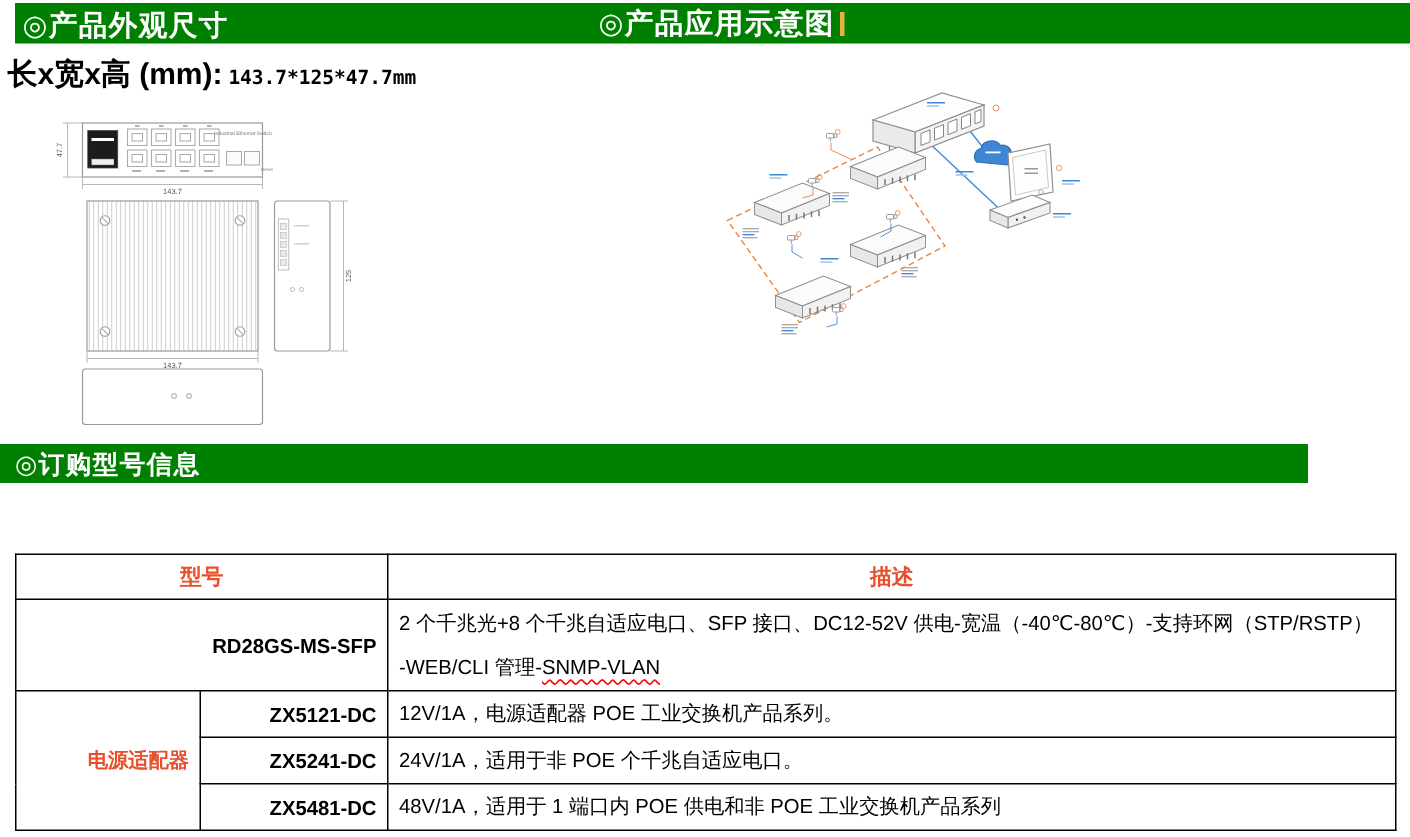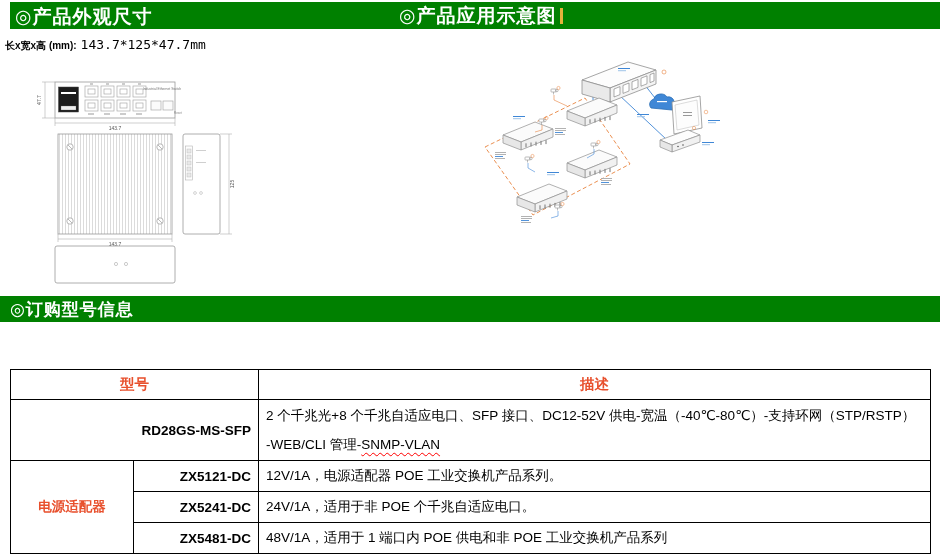--- a/index.html
+++ b/index.html
@@ -1,35 +1,35 @@
 <!DOCTYPE html>
 <html><head>
 <meta charset="utf-8">
 <style>
   html,body{margin:0;padding:0;background:#fff;}
   .page{position:relative;width:940px;height:558px;background:#fff;overflow:hidden;
         font-family:"Liberation Sans","DejaVu Sans",sans-serif;color:#000;}
   .greenbar{position:absolute;background:#008000;color:#fff;}
   #topbar{left:0;top:2px;width:940px;height:27px;margin-left:10px;}
-  #orderbar{left:0;top:296px;width:940px;height:26px;}
+  #orderbar{left:0;top:296px;width:872px;height:26px;}
   .bar-title{position:absolute;font-weight:700;white-space:nowrap;}
   #title-appearance{left:5px;top:2px;font-size:19px;letter-spacing:1px;}
   #title-application{left:389px;top:1px;font-size:19px;letter-spacing:1px;}
   #title-ordering{left:10px;top:2px;font-size:17px;letter-spacing:1px;}
   .caret{position:absolute;left:550px;top:6px;width:3px;height:16px;background:#e3b33c;}
   #sizeline{position:absolute;left:5px;top:36px;font-size:14px;}
-  #sizeline .lbl{font-weight:700;font-size:10px;}
-  #sizeline .val{font-family:"DejaVu Sans Mono",monospace;font-size:13px;}
+  #sizeline .lbl{font-weight:700;font-size:20px;}
+  #sizeline .val{font-family:"DejaVu Sans Mono",monospace;font-size:13px;font-weight:bold;}
   #drawing{position:absolute;left:28px;top:66px;}
   #appdiagram{position:absolute;left:455px;top:52px;}
   table.order{position:absolute;left:10px;top:369px;width:920px;border-collapse:collapse;table-layout:fixed;}
   table.order td,table.order th{border:1px solid #000;font-size:13.5px;padding:0 7px;overflow:hidden;}
   table.order th{color:#e8502d;font-size:14.5px;font-weight:700;height:29px;text-align:center;}
   .cell-model{font-weight:700;text-align:right;padding:0;}
-  .cell-cat{color:#e8502d;font-weight:700;font-size:14.5px;text-align:center;padding:0;}
+  .cell-cat{color:#e8502d;font-weight:700;font-size:14.5px;text-align:right;padding:0;}
   .row-main td{height:60px;}
   .row-sub td{height:30px;}
   .desc2{line-height:29px;}
   .wavy{text-decoration:underline;text-decoration-style:wavy;text-decoration-color:#ff0000;
         text-decoration-thickness:1px;text-underline-offset:3px;}
   svg text{font-family:"Liberation Sans","DejaVu Sans",sans-serif;}
 </style>
 </head>
 <body>
 

